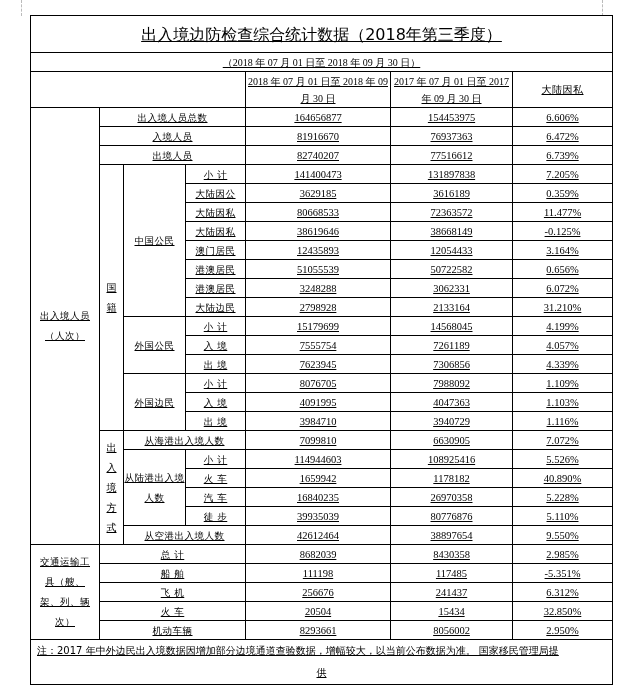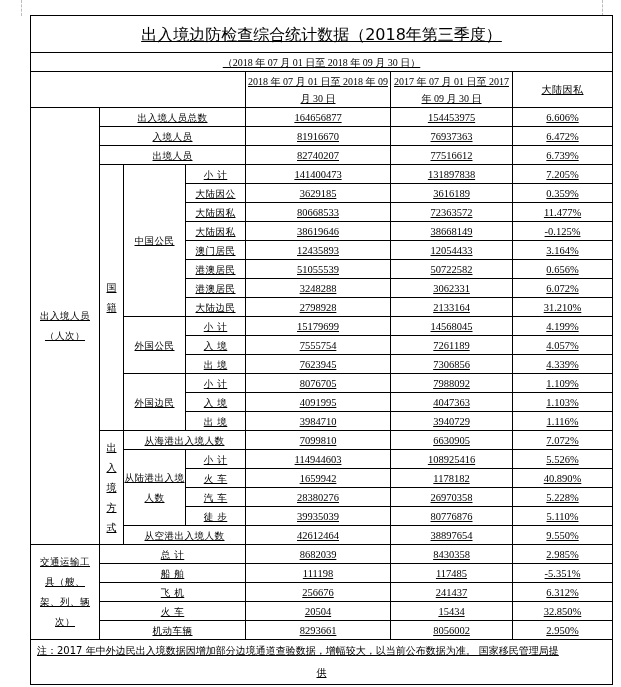--- a/index.html
+++ b/index.html
@@ -190,21 +190,21 @@
     <td>5.526%</td>
   </tr>
   <tr class="r">
     <td class="dash-top cjk">火 车</td>
     <td class="dash-top">1659942</td>
     <td class="dash-top">1178182</td>
     <td class="dash-top">40.890%</td>
   </tr>
   <tr class="r">
     <td class="dash-top cjk">汽 车</td>
-    <td>28380276</td>
+    <td>16840235</td>
     <td>26970358</td>
     <td>5.228%</td>
   </tr>
   <tr class="r">
     <td class="dash-top cjk">徒 步</td>
     <td class="dash-top">39935039</td>
     <td class="dash-top">80776876</td>
     <td class="dash-top">5.110%</td>
   </tr>
   <tr class="r">

